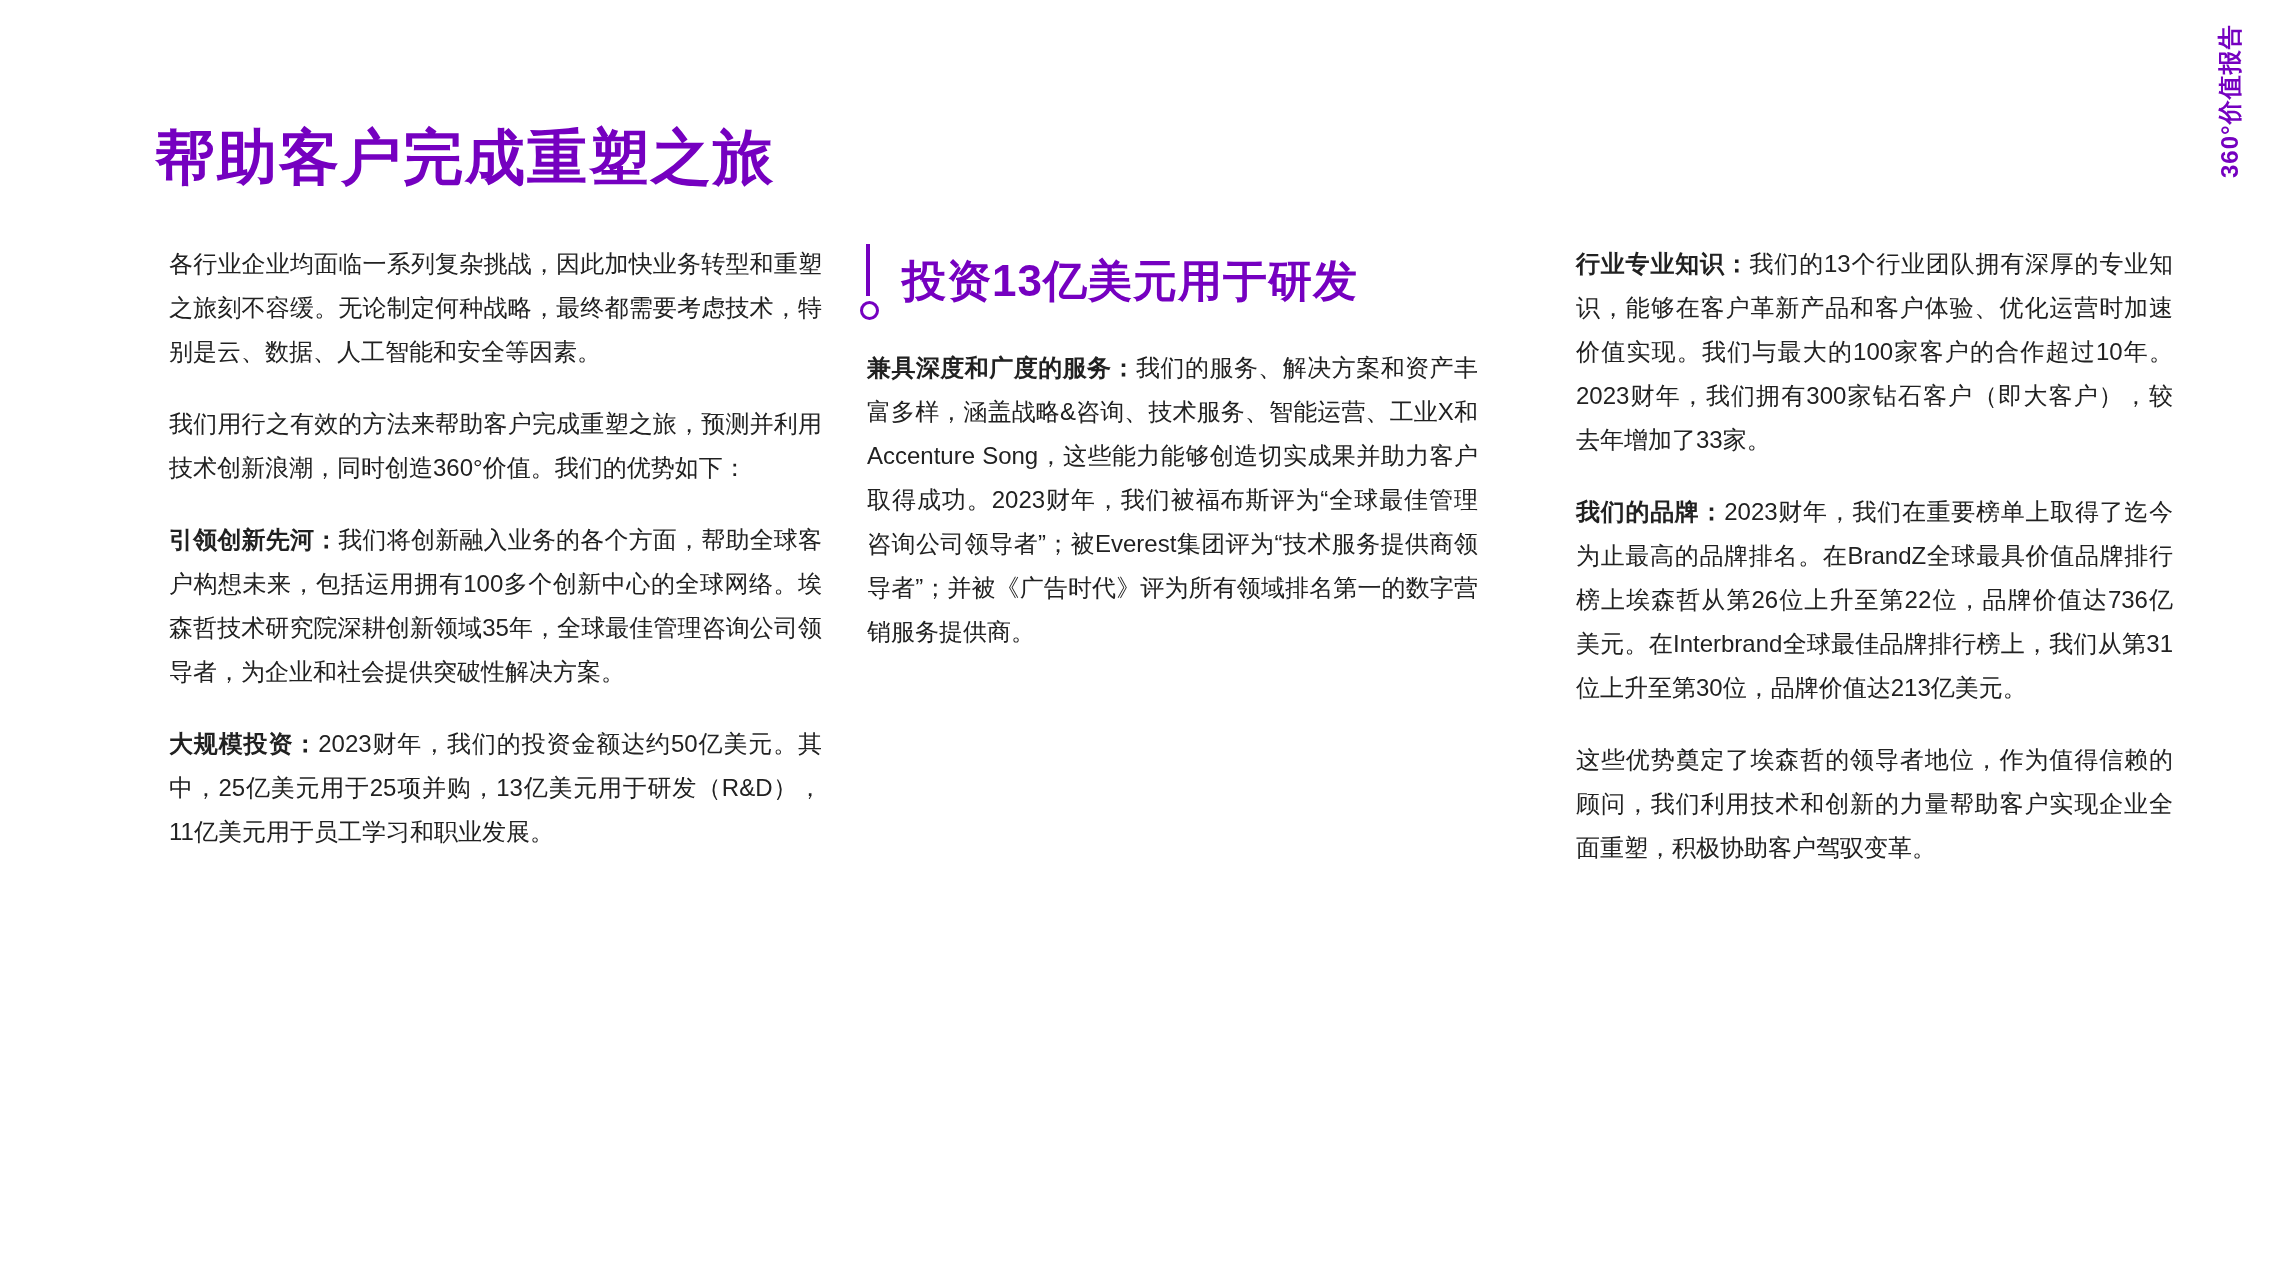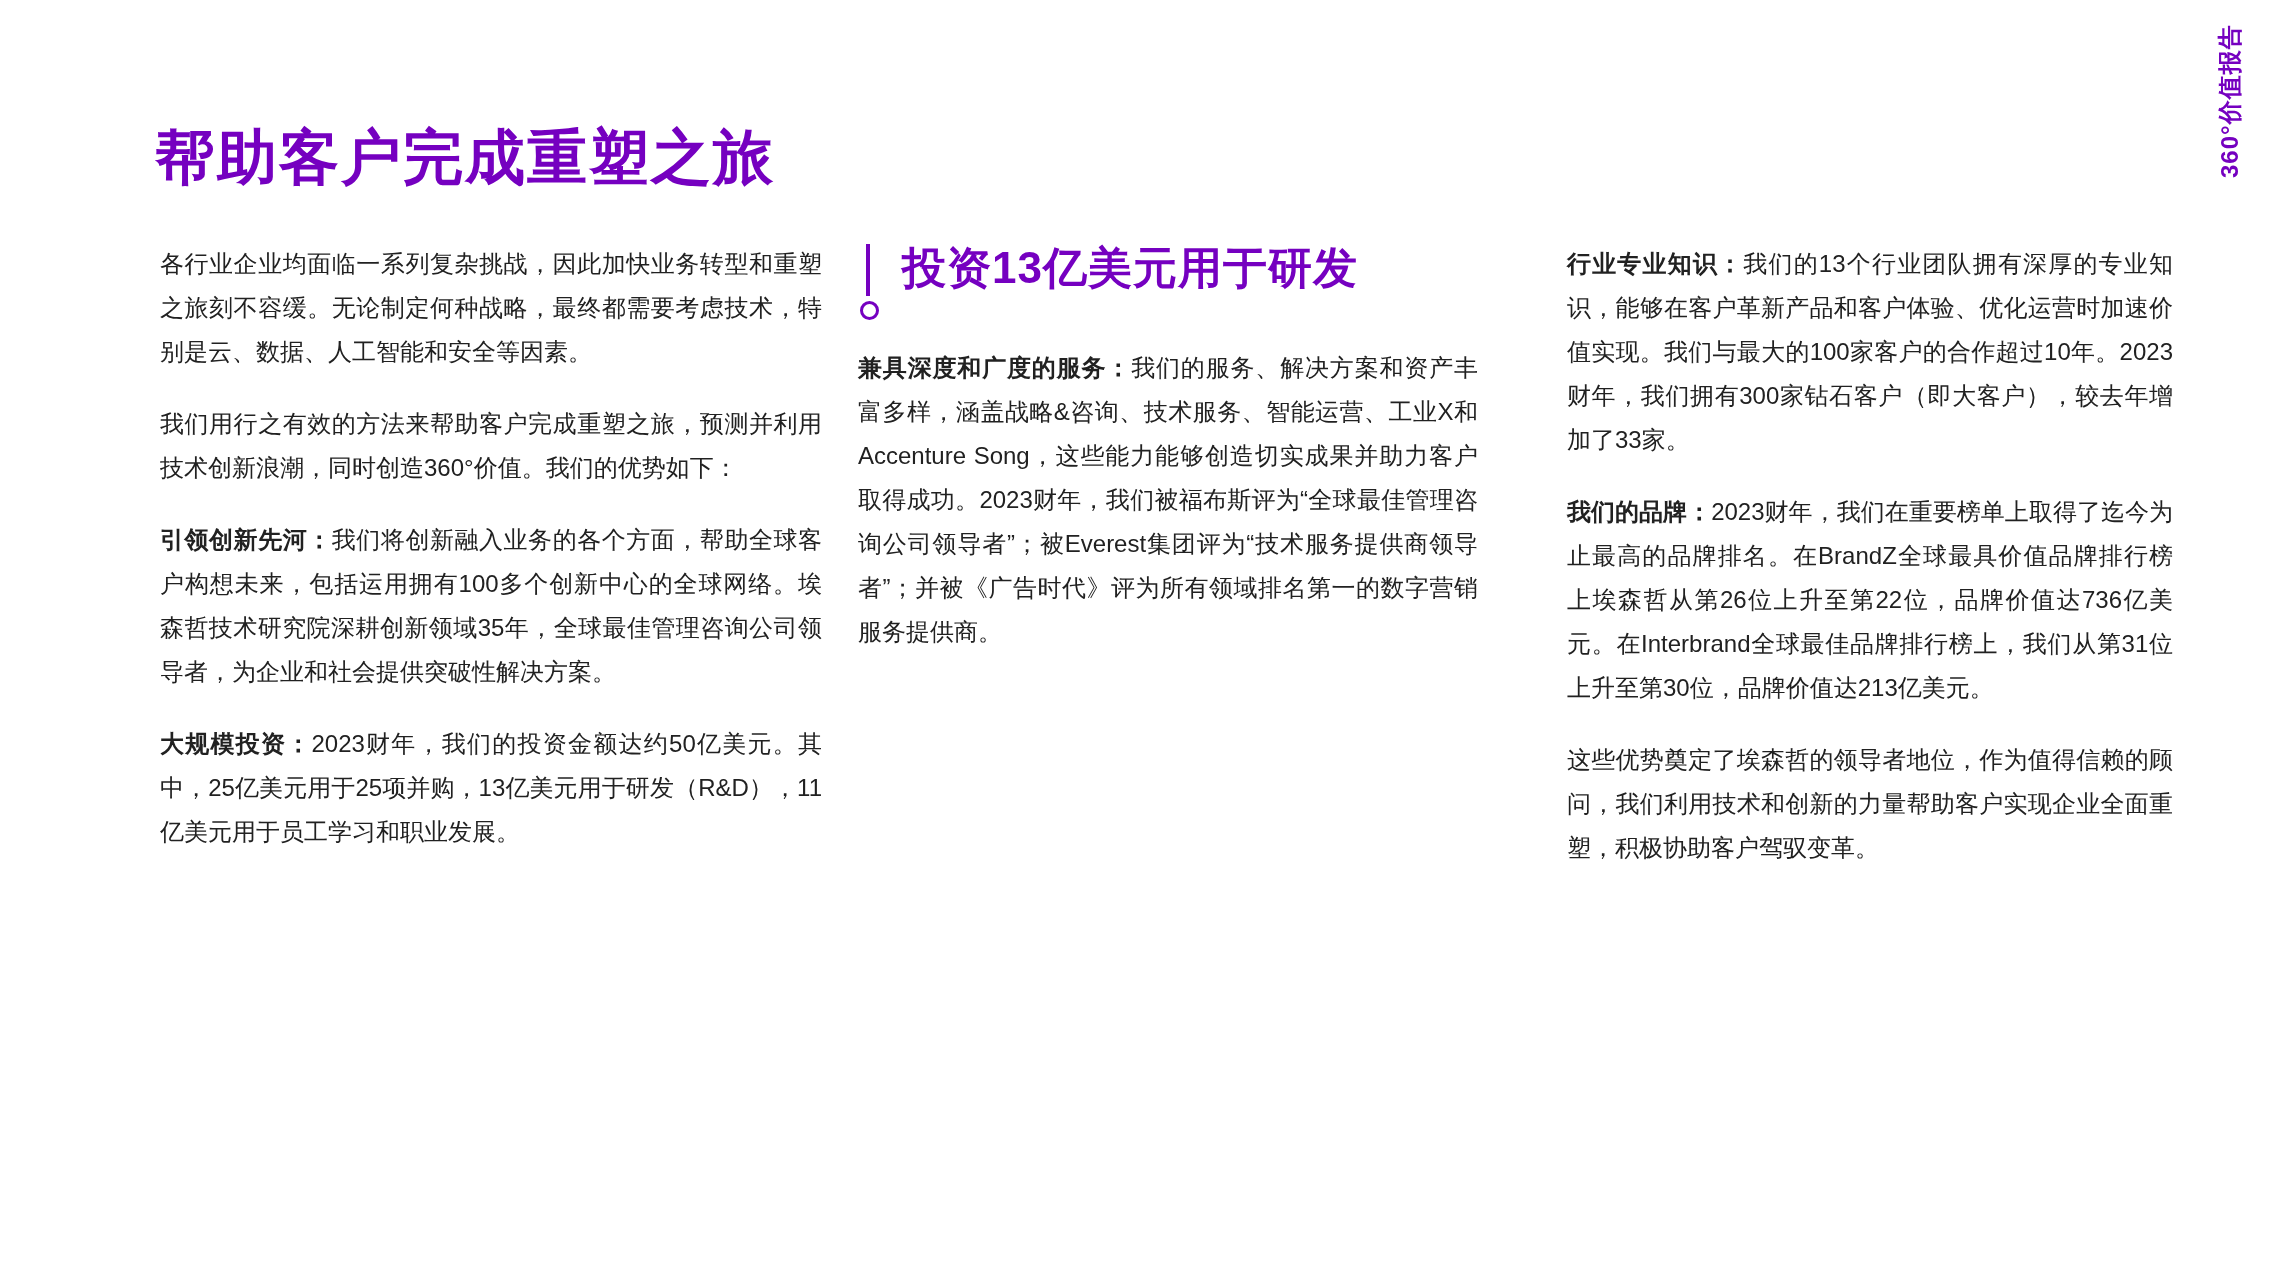--- a/index.html
+++ b/index.html
@@ -39,30 +39,30 @@
   }
   
   .col {
     position: absolute;
     top: 242px;
     font-size: 24px;
     line-height: 44px;
     text-align: justify;
     color: #212121;
   }
-  .col p { margin-bottom: 28px; }
+  .col p { margin-bottom: 28px; margin-left: 9px; }
   .col p:last-child { margin-bottom: 0; }
   .col b { font-weight: bold; }
   .col-left   { left: 160px;  width: 662px; }
   .col-middle { left: 858px;  width: 620px; }
   .col-right  { left: 1567px; width: 606px; }
   
   .section-header {
     display: flex;
-    align-items: flex-start;
+    align-items: center;
     margin-bottom: 26px;
     text-align: left;
   }
   .header-marker { width: 44px; flex: 0 0 44px; padding-top: 2px; }
   .marker-bar {
     width: 4px; height: 52px;
     background: #7500C0;
     margin-left: 8px;
   }
   .marker-circle {

